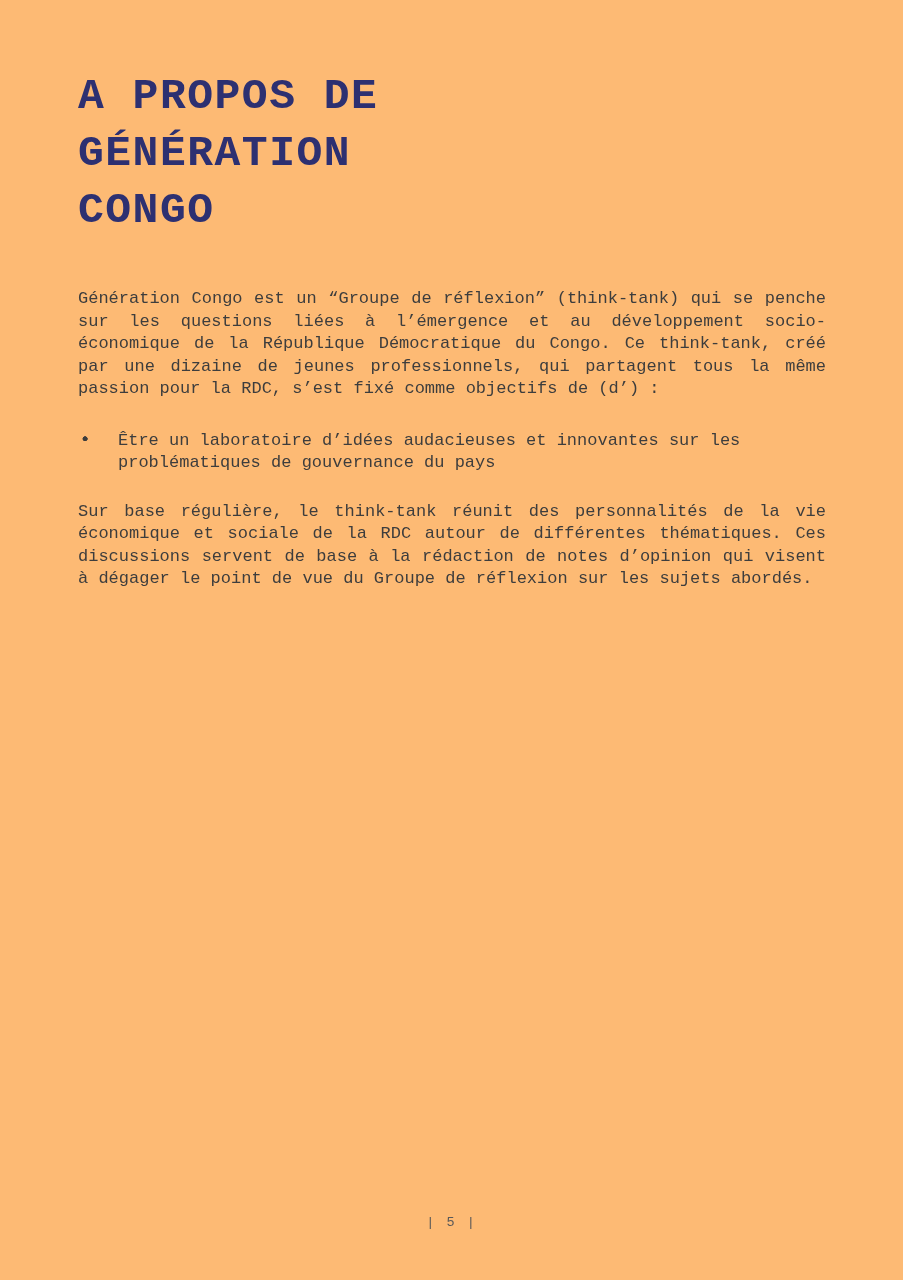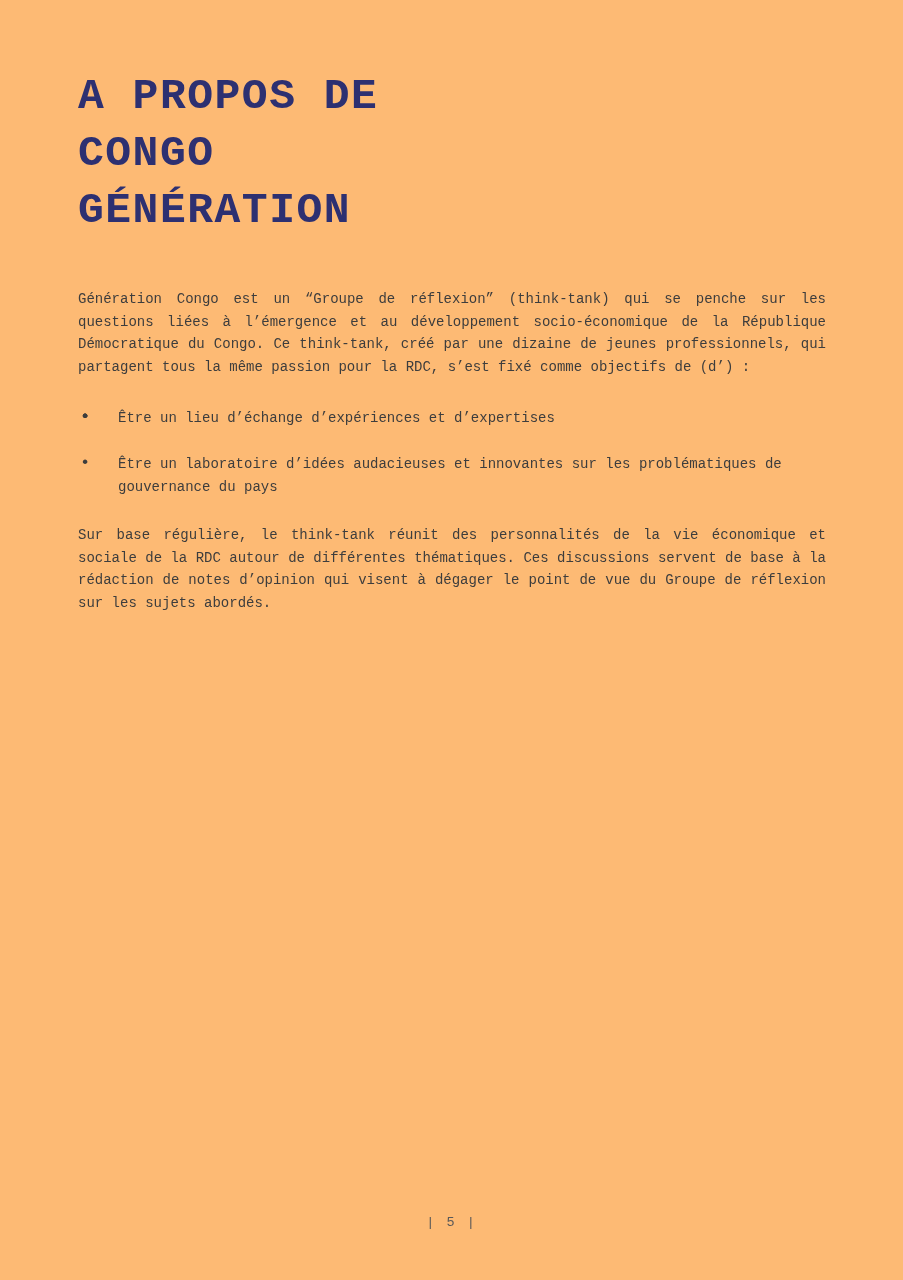--- a/index.html
+++ b/index.html
@@ -23,21 +23,21 @@
     color: #2d3071;
     font-size: 43px;
     font-weight: 700;
     line-height: 57px;
     letter-spacing: 1.5px;
     margin-bottom: 49px;
   }
   .doc-title .title-line { display: block; }
   .body-text {
     color: #3d3d3d;
-    font-size: 14px;
+    font-size: 17px;
     line-height: 22.5px;
     text-align: justify;
   }
   .intro-paragraph { margin-bottom: 0; }
   .objectives-list {
     list-style: none;
     margin-top: 29px;
   }
   .objective-item {
     position: relative;
@@ -65,36 +65,35 @@
   }
 </style>
 </head>
 <body>
 
 <div class="page">
   <div class="content">
 
     <h1 class="doc-title">
       <span class="title-line">A PROPOS DE</span>
+      <span class="title-line">GÉNÉRATION</span>
       <span class="title-line">CONGO</span>
-      <span class="title-line">GÉNÉRATION</span>
     </h1>
 
     <p class="body-text intro-paragraph">Génération Congo est un “Groupe de réflexion” (think-tank) qui se penche sur les questions liées à l’émergence et au développement socio-économique de la République Démocratique du Congo. Ce think-tank, créé par une dizaine de jeunes professionnels, qui partagent tous la même passion pour la RDC,  s’est fixé comme objectifs de (d’) :</p>
 
     <ul class="objectives-list">
       <li class="objective-item">
         <span class="bullet">•</span>
       </li>
       <li class="objective-item">
         <span class="bullet">•</span>
       </li>
       <li class="objective-item">
         <span class="bullet">•</span>
-        <span class="body-text">Être un lieu d’échange d’expériences et d’expertises</span>
       </li>
       <li class="objective-item">
         <span class="bullet">•</span>
         <span class="body-text">Être un laboratoire d’idées audacieuses et innovantes sur les problématiques de gouvernance du pays</span>
       </li>
     </ul>
 
     <p class="body-text closing-paragraph">Sur base régulière, le think-tank réunit des personnalités de la vie économique et sociale de la RDC autour de différentes thématiques. Ces discussions servent de base à la rédaction de notes d’opinion qui visent à dégager le point de vue du Groupe de réflexion sur les sujets abordés.</p>
 
   </div>

